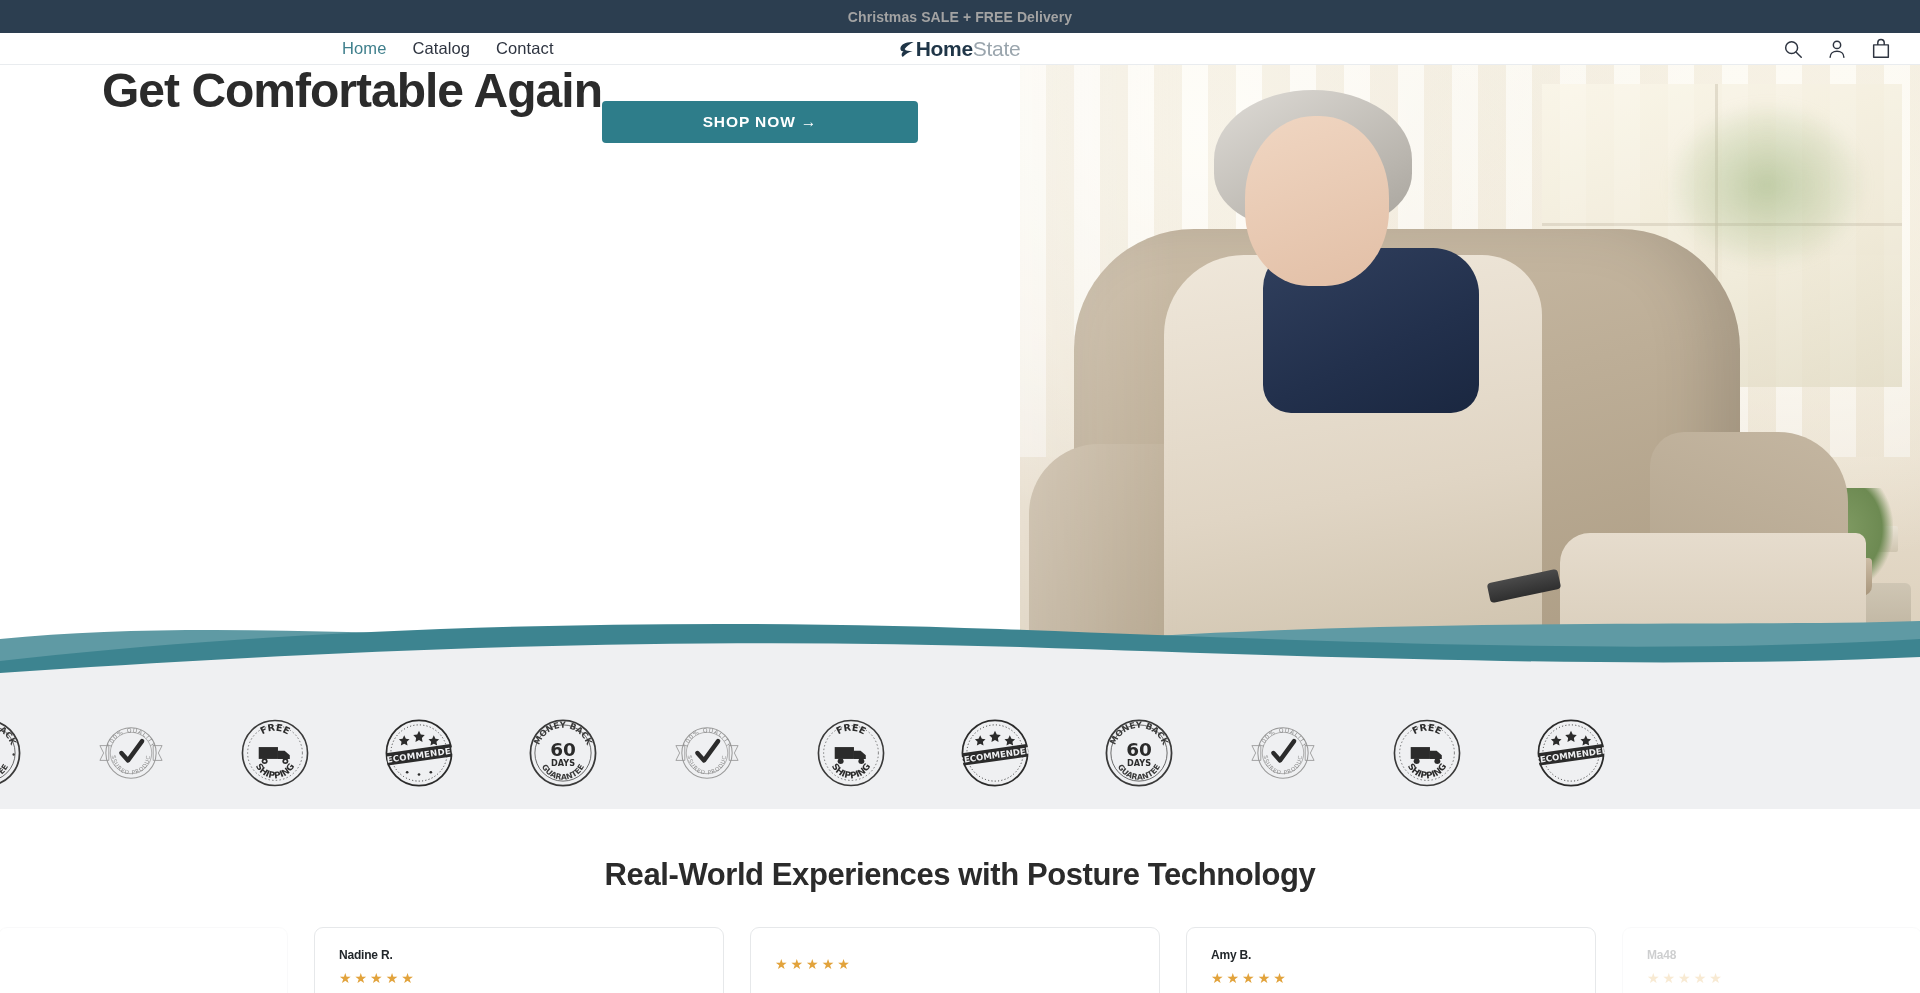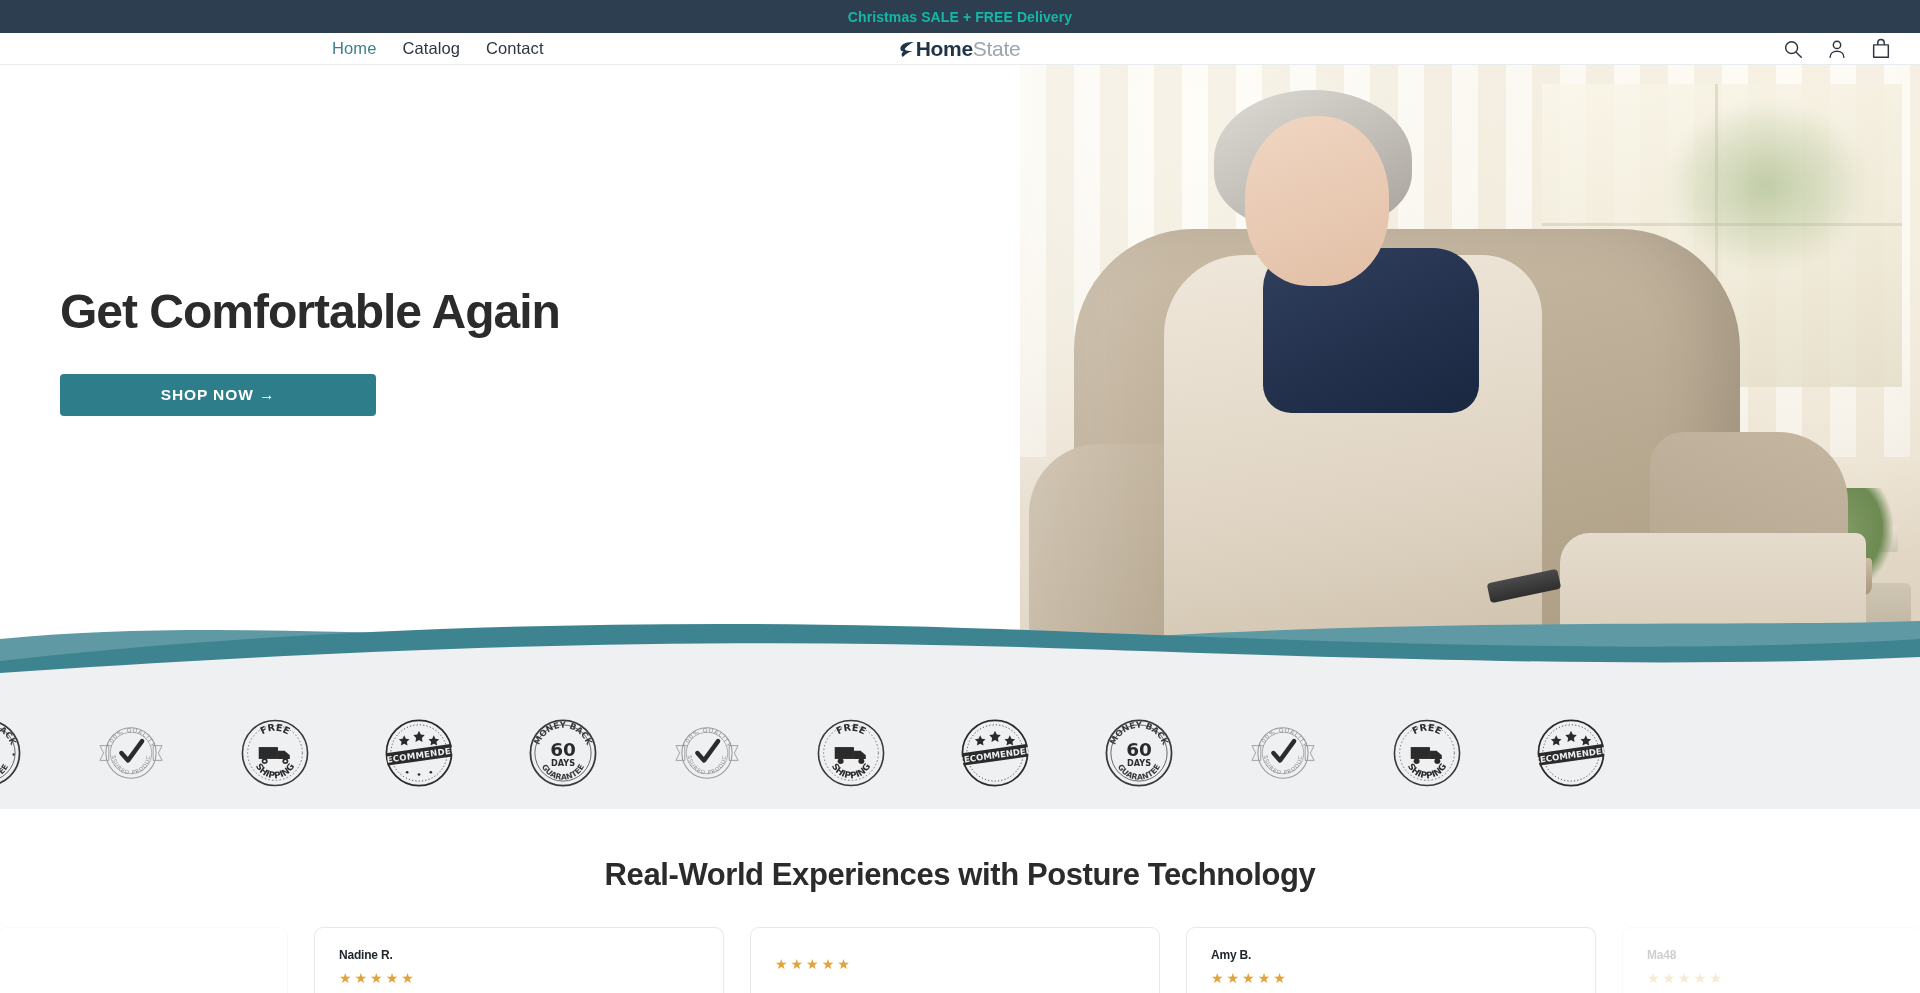--- a/index.html
+++ b/index.html
@@ -9,38 +9,38 @@
     overflow: hidden;
     background: #ffffff;
     font-family: "Liberation Sans", sans-serif;
     color: #2e3440;
   }
 
   
   .announce {
     height: 33px;
     background: #2c3e50;
-    color: #14b8a6;
+    color: #a3a3a3;
     display: flex;
     align-items: center;
     justify-content: center;
     font-size: 14px;
     font-weight: 700;
     letter-spacing: .1px;
   }
 
   
   .header {
     height: 32px;
     background: #ffffff;
     border-bottom: 1px solid #e9ecef;
     display: flex;
     align-items: center;
     position: relative;
-    padding: 0 34px;
+    padding: 0 44px;
   }
   .nav {
     display: flex;
     align-items: center;
     gap: 26px;
     margin-left: 298px;
   }
   .nav a {
     font-size: 16.5px;
     text-decoration: none;
@@ -86,21 +86,21 @@
     background: #ffffff;
     overflow: hidden;
   }
   .hero-copy {
     position: absolute;
     left: 60px;
     top: 0;
     width: 900px;
     height: 100%;
     display: flex;
-    flex-direction: column;
+    flex-direction: row;
     justify-content: center;
     padding-bottom: 60px;
     z-index: 4;
   }
   .hero-title {
     font-size: 48px;
     font-weight: 700;
     letter-spacing: -1px;
     color: #2b2b2b;
     line-height: 1.1;

